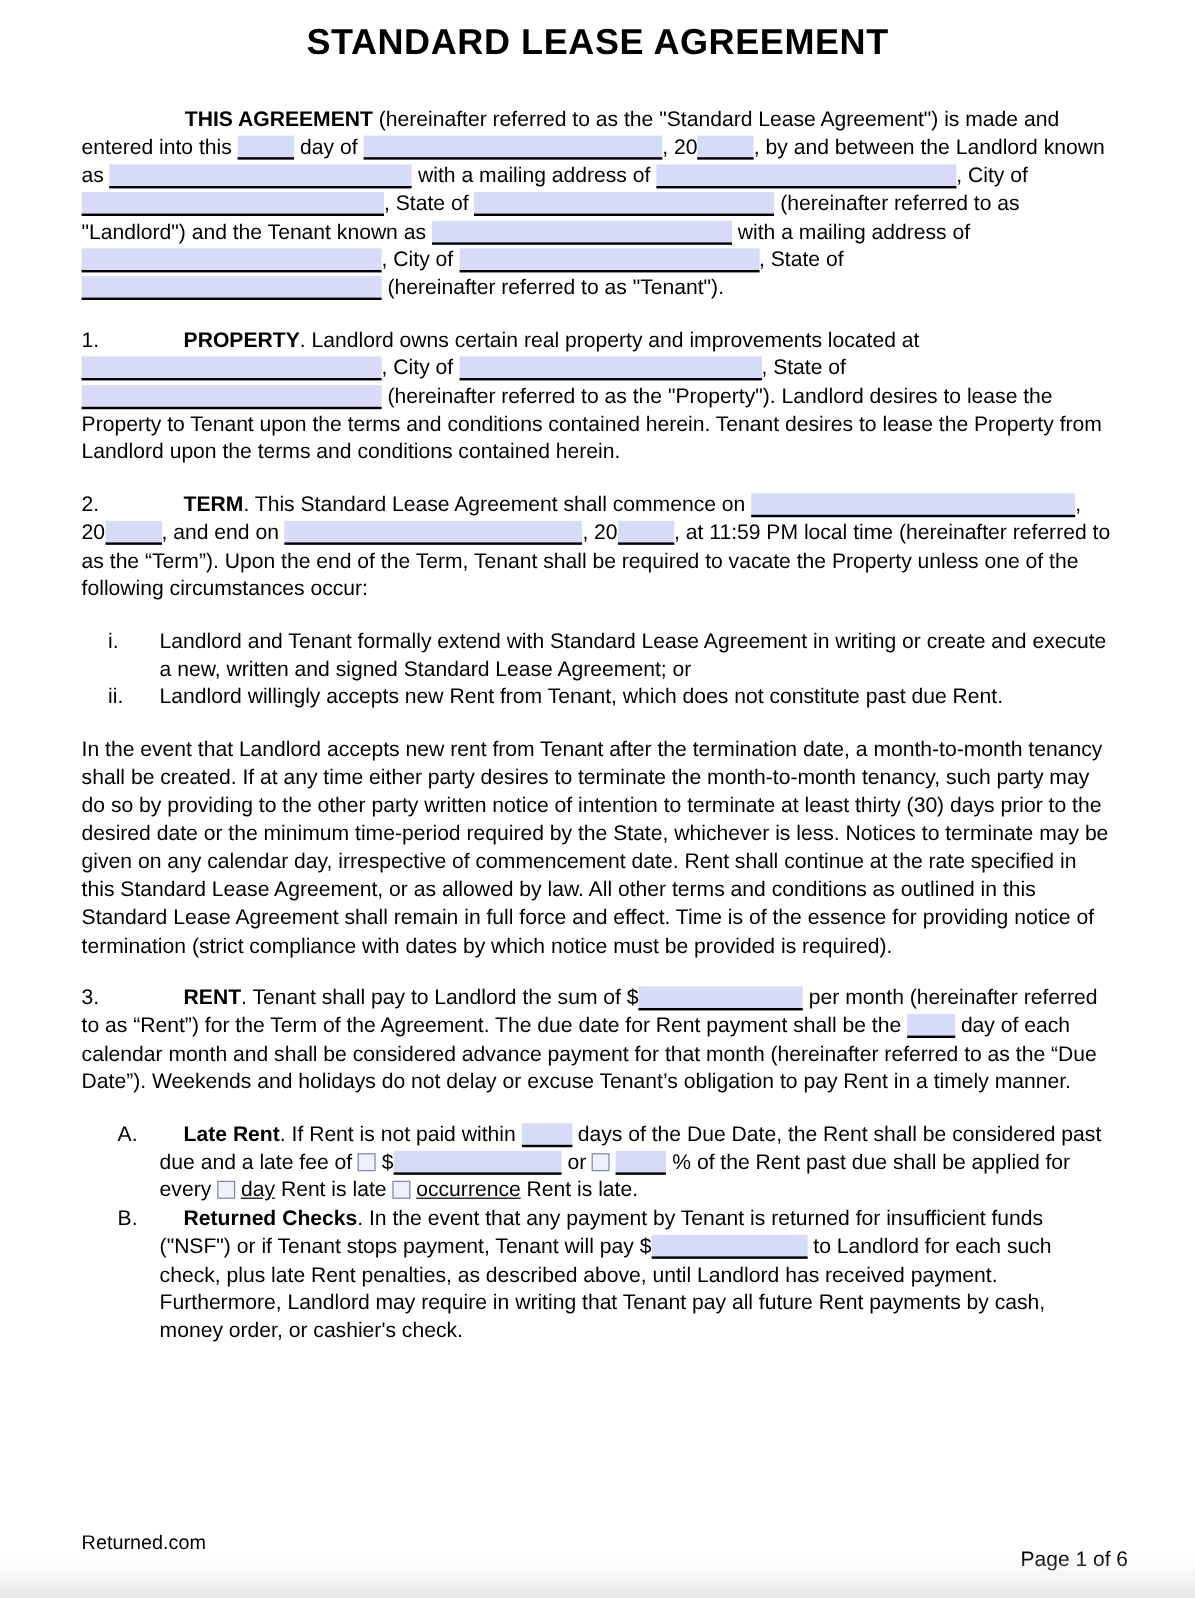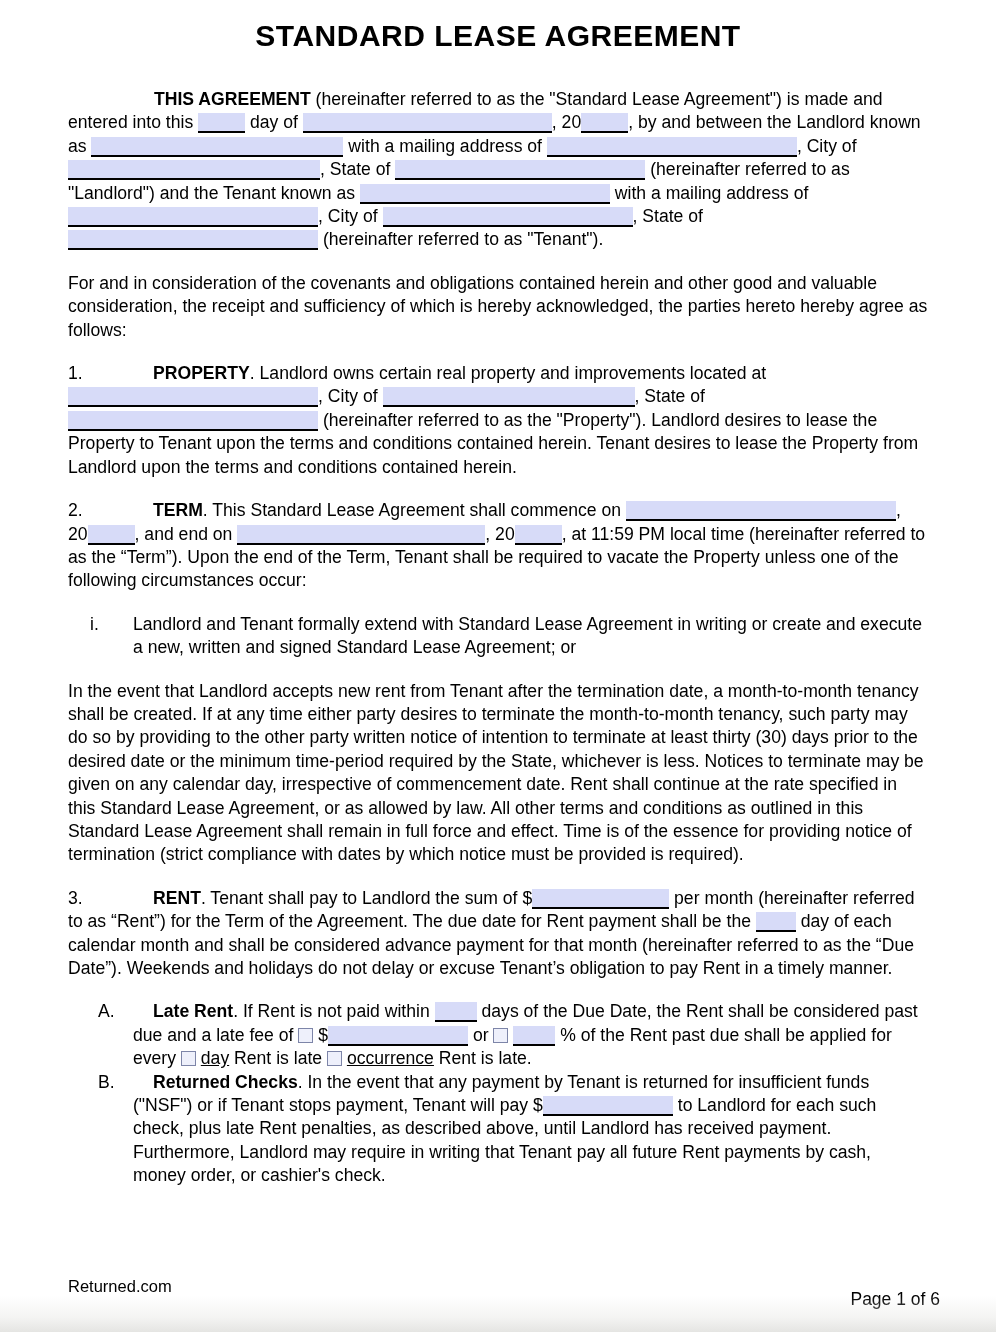--- a/index.html
+++ b/index.html
@@ -58,27 +58,30 @@
   }
 </style>
 </head>
 <body>
 
 <div class="page">
   <div class="content">
     <h1 class="doc-title">STANDARD LEASE AGREEMENT</h1>
     <div>
         <p class="para"><span class="tab" style="width: 66px;"></span><b>THIS AGREEMENT</b> (hereinafter referred to as the "Standard Lease Agreement") is made and entered into this <span class="blank" style="width: 47px;"></span> day of <span class="blank" style="width: 249px;"></span>, <span class="nb">20<span class="blank" style="width: 47px;"></span></span>, by and between the Landlord known as <span class="blank" style="width: 252px;"></span> with a mailing address of <span class="blank" style="width: 250px;"></span>, City of <span class="blank" style="width: 252px;"></span>, State of <span class="blank" style="width: 250px;"></span> (hereinafter referred to as "Landlord") and the Tenant known as <span class="blank" style="width: 250px;"></span> with a mailing address of <span class="blank" style="width: 250px;"></span>, City of <span class="blank" style="width: 250px;"></span>, State of <span class="blank" style="width: 250px;"></span> (hereinafter referred to as "Tenant").</p>
-        <p class="para">For and in consideration of the covenants and obligations contained herein and other good and valuable consideration, the receipt and sufficiency of which is hereby acknowledged, the parties hereto hereby agree as follows:</p>
         <p class="para"><span class="secnum" style="width: 65px;">1.</span><b>PROPERTY</b>. Landlord owns certain real property and improvements located at <span class="blank" style="width: 250px;"></span>, City of <span class="blank" style="width: 252px;"></span>, State of <span class="blank" style="width: 250px;"></span> (hereinafter referred to as the "Property"). Landlord desires to lease the Property to Tenant upon the terms and conditions contained herein. Tenant desires to lease the Property from Landlord upon the terms and conditions contained herein.</p>
         <p class="para"><span class="secnum" style="width: 65px;">2.</span><b>TERM</b>. This Standard Lease Agreement shall commence on <span class="blank" style="width: 270px;"></span>, <span class="nb">20<span class="blank" style="width: 47px;"></span></span>, and end on <span class="blank" style="width: 248px;"></span>, <span class="nb">20<span class="blank" style="width: 47px;"></span></span>, at 11:59 PM local time (hereinafter referred to as the “Term”). Upon the end of the Term, Tenant shall be required to vacate the Property unless one of the following circumstances occur:</p>
         <div class="list">
           <div class="li">
             <span class="marker" style="margin-left: 22px; width: 43px;">i.</span>
             <div class="li-body">Landlord and Tenant formally extend with Standard Lease Agreement in writing or create and execute a new, written and signed Standard Lease Agreement; or</div>
+          </div>
+          <div class="li">
+            <span class="marker" style="margin-left: 22px; width: 43px;">ii.</span>
+            <div class="li-body">Landlord willingly accepts new Rent from Tenant, which does not constitute past due Rent.</div>
           </div>
         </div>
         <p class="para">In the event that Landlord accepts new rent from Tenant after the termination date, a month-to-month tenancy shall be created. If at any time either party desires to terminate the month-to-month tenancy, such party may do so by providing to the other party written notice of intention to terminate at least thirty (30) days prior to the desired date or the minimum time-period required by the State, whichever is less. Notices to terminate may be given on any calendar day, irrespective of commencement date. Rent shall continue at the rate specified in this Standard Lease Agreement, or as allowed by law. All other terms and conditions as outlined in this Standard Lease Agreement shall remain in full force and effect. Time is of the essence for providing notice of termination (strict compliance with dates by which notice must be provided is required).</p>
         <p class="para"><span class="secnum" style="width: 65px;">3.</span><b>RENT</b>. Tenant shall pay to Landlord the sum of <span class="nb">$<span class="blank" style="width: 137px;"></span></span> per month (hereinafter referred to as “Rent”) for the Term of the Agreement. The due date for Rent payment shall be the <span class="blank" style="width: 40px;"></span> day of each calendar month and shall be considered advance payment for that month (hereinafter referred to as the “Due Date”). Weekends and holidays do not delay or excuse Tenant’s obligation to pay Rent in a timely manner.</p>
         <div class="list">
           <div class="li">
             <span class="marker" style="margin-left: 30px; width: 35px;">A.</span>
             <div class="li-body"><b>Late Rent</b>. If Rent is not paid within <span class="blank" style="width: 42px;"></span> days of the Due Date, the Rent shall be considered past due and a late fee of <span class="checkbox"></span> <span class="nb">$<span class="blank" style="width: 140px;"></span></span> or <span class="checkbox"></span> <span class="blank" style="width: 42px;"></span> % of the Rent past due shall be applied for every <span class="checkbox"></span> <u>day</u> Rent is late <span class="checkbox"></span> <u>occurrence</u> Rent is late.</div>
           </div>
           <div class="li">

